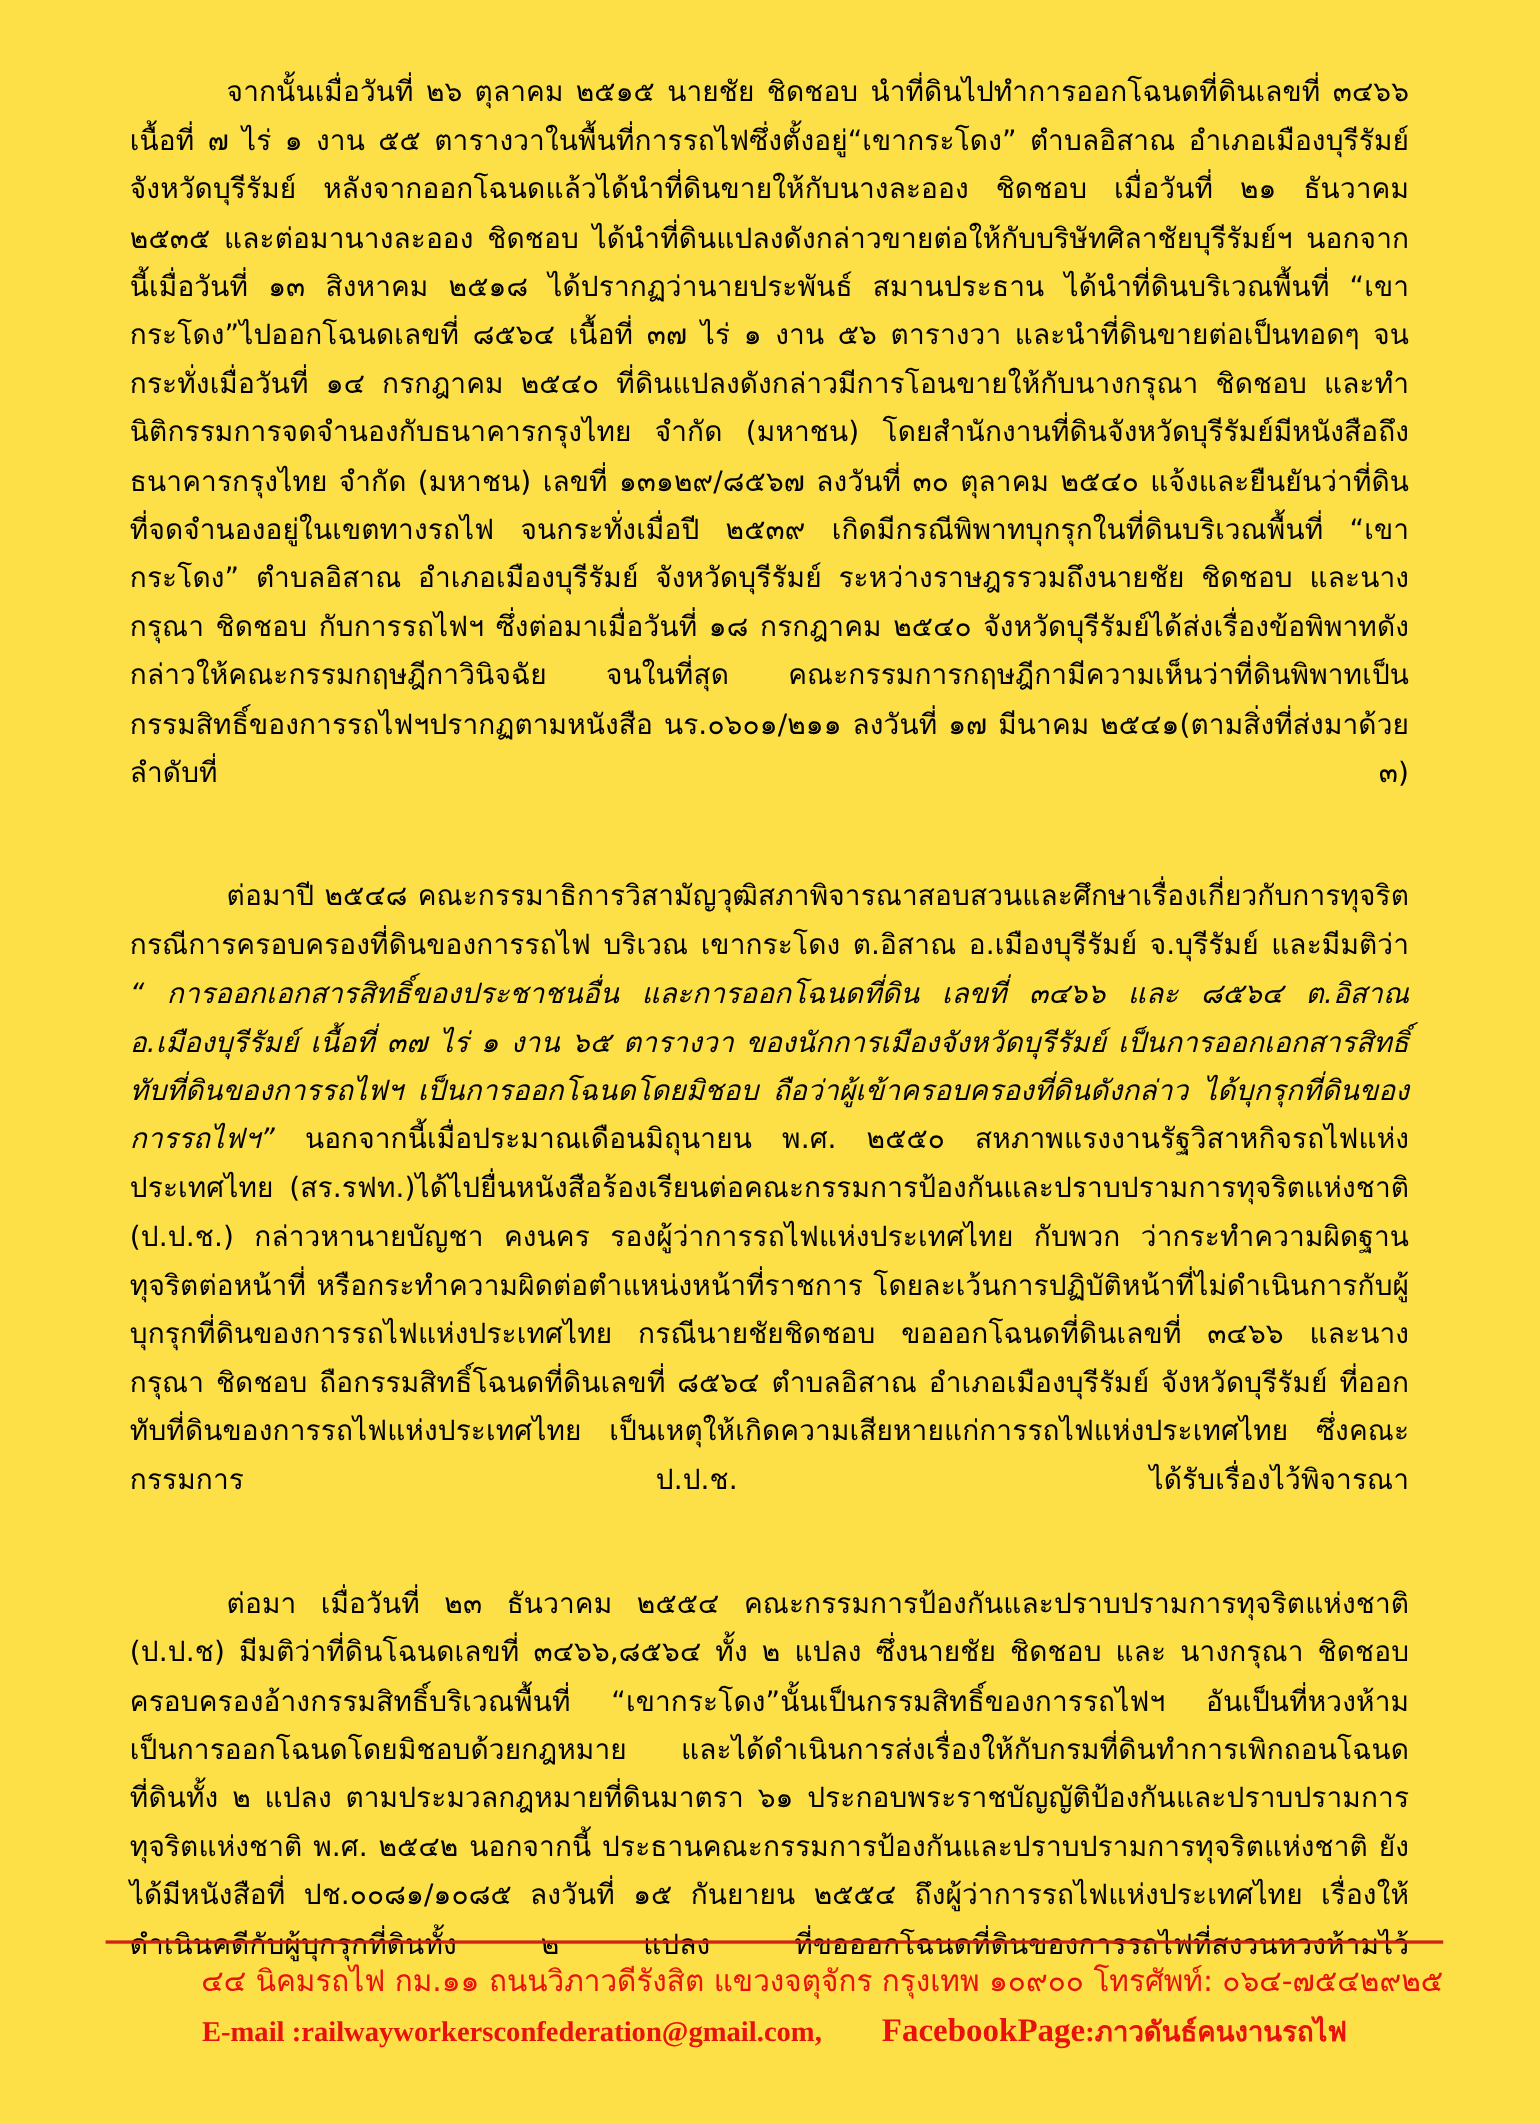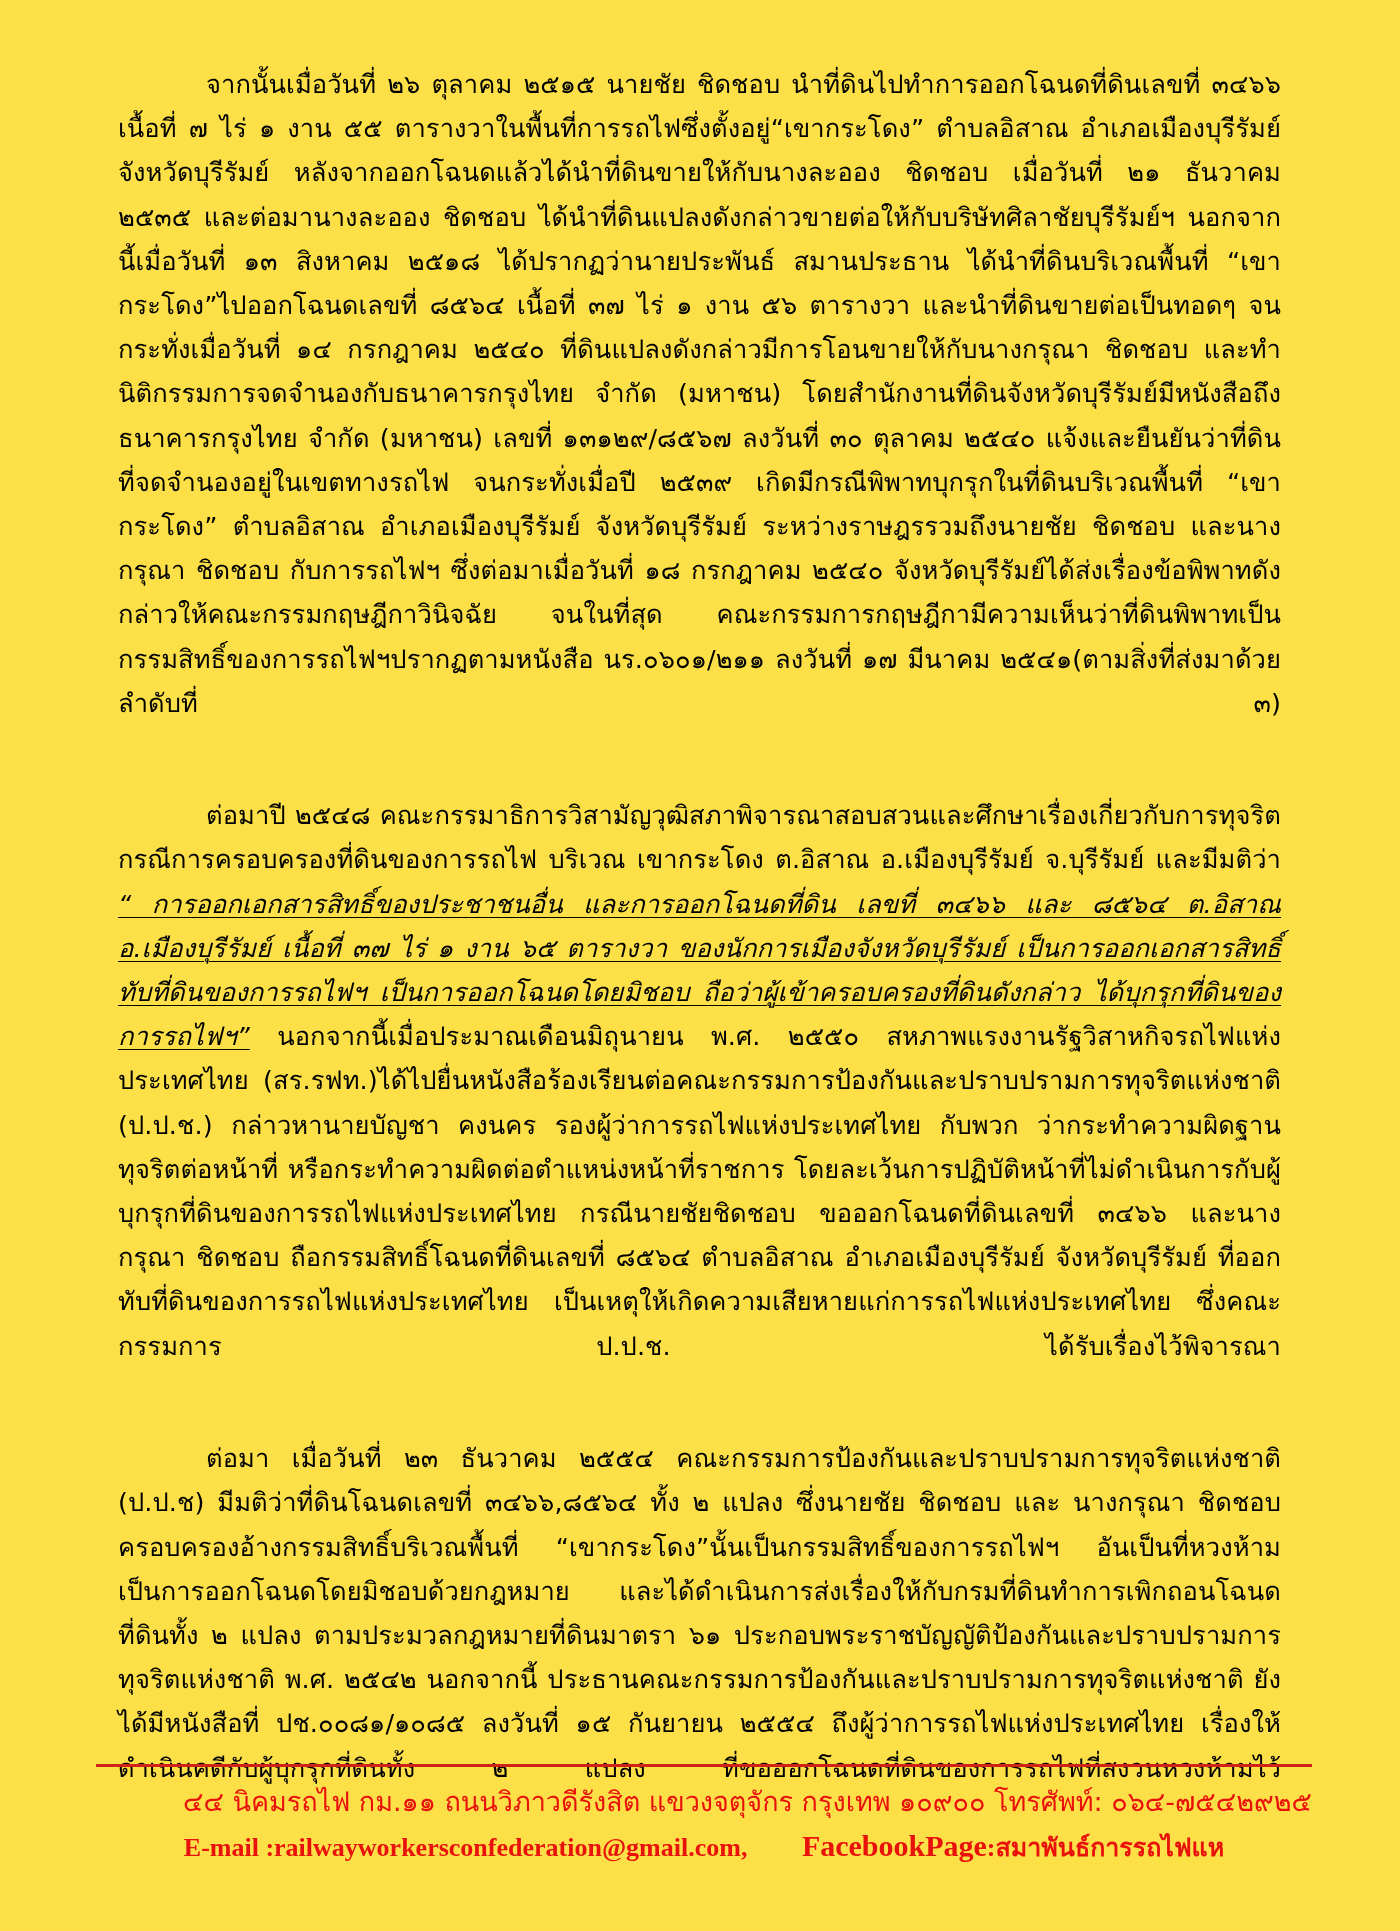--- a/index.html
+++ b/index.html
@@ -48,21 +48,20 @@
     margin-top: 24px;
   }
   
   p.para::after {
     content: "";
     display: inline-block;
     width: 100%;
   }
   .quoted-italic {
     font-style: italic;
-    text-decoration: underline;
     text-underline-offset: 4px;
     text-decoration-thickness: 1.4px;
   }
   .footer-rule {
     position: absolute;
     left: 96px;
     top: 1764px;
     width: 1216px;
     height: 0;
     border-top: 3px solid #cf2318;
@@ -110,16 +109,16 @@
     <p class="para"><span>ต่อมาปี ๒๕๔๘ คณะกรรมาธิการวิสามัญวุฒิสภาพิจารณาสอบสวนและศึกษาเรื่องเกี่ยวกับการทุจริตกรณีการครอบครองที่ดินของการรถไฟ บริเวณ  เขากระโดง ต.อิสาณ  อ.เมืองบุรีรัมย์ จ.บุรีรัมย์ และมีมติว่า </span><span class="quoted-italic">“ การออกเอกสารสิทธิ์ของประชาชนอื่น และการออกโฉนดที่ดิน เลขที่ ๓๔๖๖ และ ๘๕๖๔ ต.อิสาณ อ.เมืองบุรีรัมย์ เนื้อที่ ๓๗ ไร่ ๑ งาน ๖๕ ตารางวา ของนักการเมืองจังหวัดบุรีรัมย์ เป็นการออกเอกสารสิทธิ์ทับที่ดินของการรถไฟฯ เป็นการออกโฉนดโดยมิชอบ ถือว่าผู้เข้าครอบครองที่ดินดังกล่าว ได้บุกรุกที่ดินของการรถไฟฯ”</span><span> นอกจากนี้เมื่อประมาณเดือนมิถุนายน พ.ศ. ๒๕๕๐ สหภาพแรงงานรัฐวิสาหกิจรถไฟแห่งประเทศไทย (สร.รฟท.)ได้ไปยื่นหนังสือร้องเรียนต่อคณะกรรมการป้องกันและปราบปรามการทุจริตแห่งชาติ (ป.ป.ช.) กล่าวหานายบัญชา คงนคร รองผู้ว่าการรถไฟแห่งประเทศไทย กับพวก ว่ากระทำความผิดฐานทุจริตต่อหน้าที่ หรือกระทำความผิดต่อตำแหน่งหน้าที่ราชการ โดยละเว้นการปฏิบัติหน้าที่ไม่ดำเนินการกับผู้บุกรุกที่ดินของการรถไฟแห่งประเทศไทย กรณีนายชัยชิดชอบ ขอออกโฉนดที่ดินเลขที่ ๓๔๖๖ และนางกรุณา  ชิดชอบ ถือกรรมสิทธิ์โฉนดที่ดินเลขที่ ๘๕๖๔ ตำบลอิสาณ อำเภอเมืองบุรีรัมย์ จังหวัดบุรีรัมย์ ที่ออกทับที่ดินของการรถไฟแห่งประเทศไทย เป็นเหตุให้เกิดความเสียหายแก่การรถไฟแห่งประเทศไทย ซึ่งคณะกรรมการ ป.ป.ช. ได้รับเรื่องไว้พิจารณา</span></p>
 
     <p class="para">ต่อมา เมื่อวันที่ ๒๓ ธันวาคม ๒๕๕๔ คณะกรรมการป้องกันและปราบปรามการทุจริตแห่งชาติ (ป.ป.ช) มีมติว่าที่ดินโฉนดเลขที่ ๓๔๖๖,๘๕๖๔ ทั้ง ๒ แปลง ซึ่งนายชัย ชิดชอบ และ นางกรุณา  ชิดชอบ  ครอบครองอ้างกรรมสิทธิ์บริเวณพื้นที่ “เขากระโดง”นั้นเป็นกรรมสิทธิ์ของการรถไฟฯ อันเป็นที่หวงห้ามเป็นการออกโฉนดโดยมิชอบด้วยกฎหมาย และได้ดำเนินการส่งเรื่องให้กับกรมที่ดินทำการเพิกถอนโฉนดที่ดินทั้ง ๒ แปลง ตามประมวลกฎหมายที่ดินมาตรา ๖๑ ประกอบพระราชบัญญัติป้องกันและปราบปรามการทุจริตแห่งชาติ พ.ศ. ๒๕๔๒ นอกจากนี้ ประธานคณะกรรมการป้องกันและปราบปรามการทุจริตแห่งชาติ     ยังได้มีหนังสือที่ ปช.๐๐๘๑/๑๐๘๕ ลงวันที่ ๑๕ กันยายน ๒๕๕๔ ถึงผู้ว่าการรถไฟแห่งประเทศไทย เรื่องให้ดำเนินคดีกับผู้บุกรุกที่ดินทั้ง  ๒ แปลง ที่ขอออกโฉนดที่ดินของการรถไฟที่สงวนหวงห้ามไว้</p>
 
   </div>
 
   <div class="footer-rule" style="border-top-color: rgb(207, 35, 24);"></div>
 
   <div class="footer" style="color: rgb(232, 17, 11);">
     <div class="footer-line1">๔๔ นิคมรถไฟ กม.๑๑ ถนนวิภาวดีรังสิต แขวงจตุจักร กรุงเทพ ๑๐๙๐๐ โทรศัพท์: ๐๖๔-๗๕๔๒๙๒๕</div>
-    <div class="footer-line2"><span>E-mail :</span><span>railwayworkersconfederation@gmail.com</span><span>,</span>&nbsp;<span class="fb-big">FacebookPage</span><span>:</span><span class="thai-bit">สมาพันธ์การรถไฟแห</span></div>
+    <div class="footer-line2"><span>E-mail :</span><span>railwayworkersconfederation@gmail.com</span><span>,</span>&nbsp;<span class="fb-big">FacebookPage</span><span>:</span><span class="thai-bit">ภาวดันธ์คนงานรถไฟ</span></div>
   </div>
 
 </div>
 
 </body></html>

